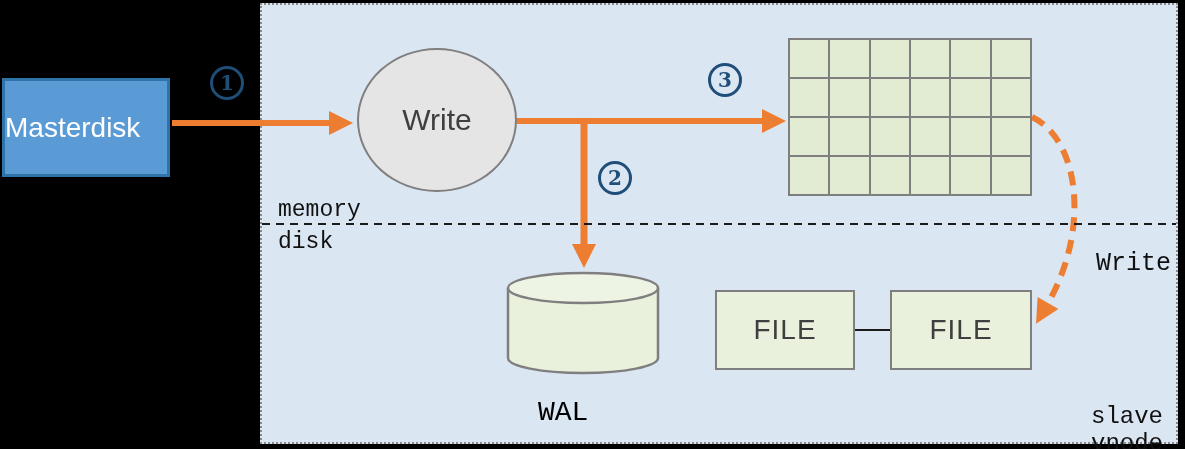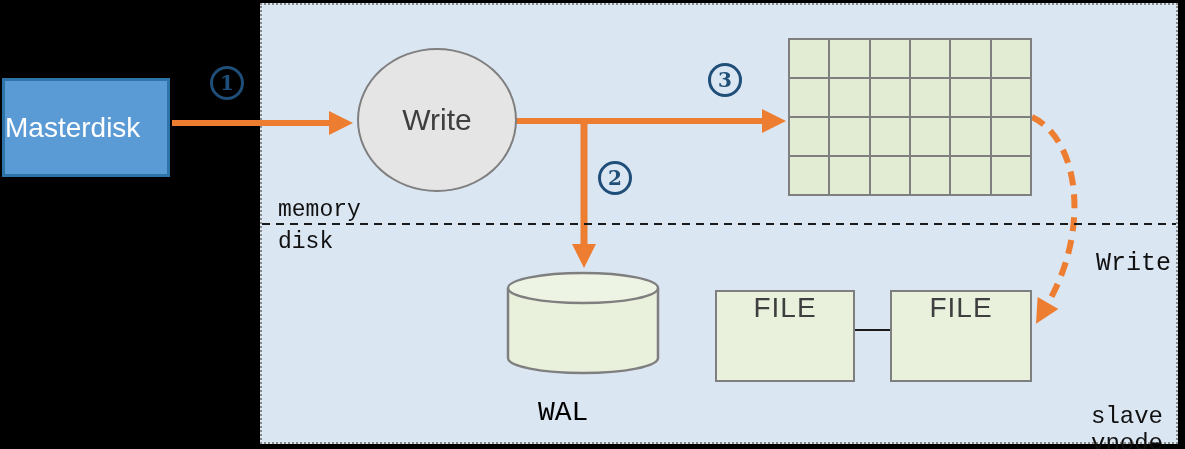--- a/index.html
+++ b/index.html
@@ -35,23 +35,23 @@
   
   .memtable-grid{
     left:788px;top:38px;width:244px;height:158px;box-sizing:border-box;
     background:#7f7f7f;border:2px solid #7f7f7f;
     display:grid;gap:2px;
   }
   .memtable-grid .cell{background:#e2ecd3;}
 
   
   .file-box{
-    width:140px;height:92px;box-sizing:border-box;
+    width:140px;height:80px;box-sizing:border-box;
     background:#e9f0dc;border:2px solid #7f7f7f;
-    display:flex;align-items:flex-start;justify-content:center;
+    display:flex;align-items:center;justify-content:center;
     color:#3f3f3f;font-size:28px;letter-spacing:1px;
   }
   .file-box.f1{left:715px;top:290px;}
   .file-box.f2{left:890px;top:290px;width:142px;}
 
   
   .step-badge{
     width:34px;height:34px;box-sizing:border-box;border-radius:50%;
     border:3px solid #1f4e79;color:#1f4e79;
     display:flex;align-items:center;justify-content:center;

